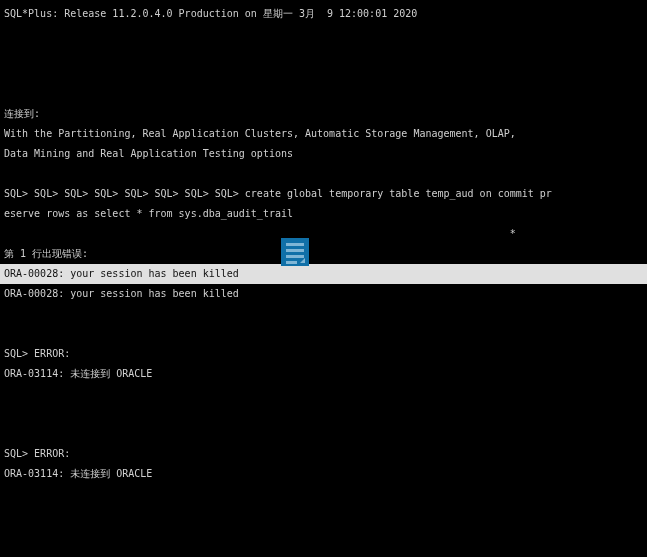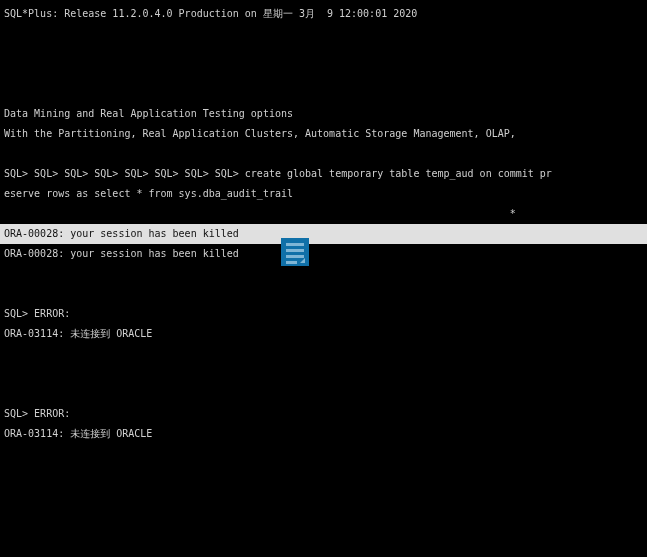--- a/index.html
+++ b/index.html
@@ -92,26 +92,28 @@
 </head>
 <body>
 
 <div id="terminal">
   <div id="console-lines">
       <span class="line">SQL*Plus: Release 11.2.0.4.0 Production on 星期一 3月  9 12:00:01 2020</span>
       <span class="line blank"></span>
       <span class="line blank"></span>
       <span class="line blank"></span>
       <span class="line blank"></span>
+      <span class="line">连接到:</span>
+      <span class="line">With the Partitioning, Real Application Clusters, Automatic Storage Management, OLAP,</span>
       <span class="line">Data Mining and Real Application Testing options</span>
-      <span class="line">With the Partitioning, Real Application Clusters, Automatic Storage Management, OLAP,</span>
       <span class="line blank"></span>
       <span class="line">SQL&gt; SQL&gt; SQL&gt; SQL&gt; SQL&gt; SQL&gt; SQL&gt; SQL&gt; create global temporary table temp_aud on commit pr</span>
       <span class="line">eserve rows as select * from sys.dba_audit_trail</span>
       <span class="line">                                                                                    *</span>
+      <span class="line">第 1 行出现错误:</span>
       <span class="line highlight">ORA-00028: your session has been killed</span>
       <span class="line">ORA-00028: your session has been killed</span>
       <span class="line blank"></span>
       <span class="line blank"></span>
       <span class="line">SQL&gt; ERROR:</span>
       <span class="line">ORA-03114: 未连接到 ORACLE</span>
       <span class="line blank"></span>
       <span class="line blank"></span>
       <span class="line blank"></span>
       <span class="line">SQL&gt; ERROR:</span>

